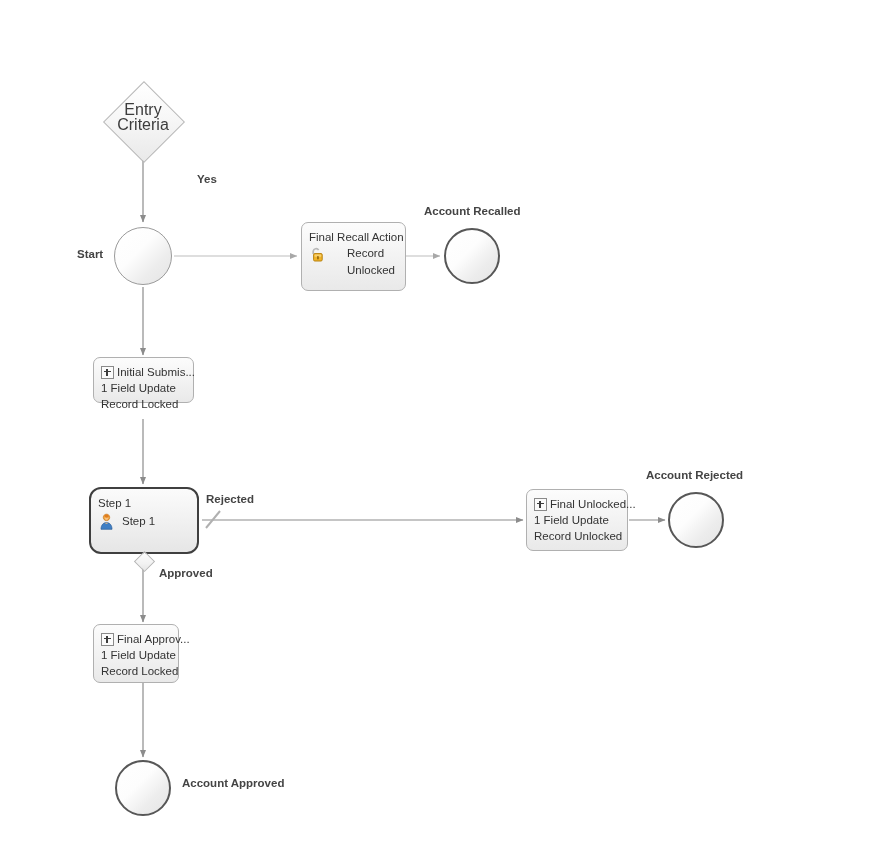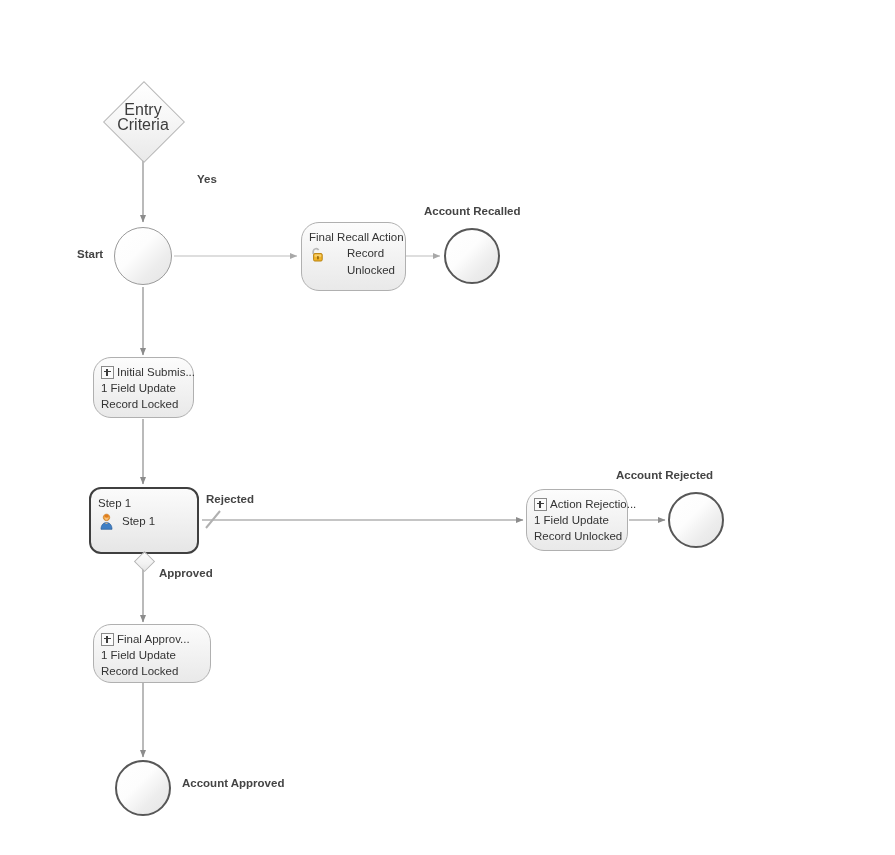--- a/index.html
+++ b/index.html
@@ -64,21 +64,21 @@
   }
   .circle-end {
     width: 56px; height: 56px;
     border: 2px solid #575757;
   }
 
   
   .box {
     background: linear-gradient(180deg, #fcfcfc 0%, #f4f4f4 42%, #e9e9e9 100%);
     border: 1px solid #b0b0b0;
-    border-radius: 18px;
+    border-radius: 7px;
     box-sizing: border-box;
     padding: 6px 7px 6px 7px;
     font-size: 11.5px;
     color: #333333;
     line-height: 16px;
   }
   .box.selected {
     border: 2.5px solid #3f3f3f;
     border-radius: 12px;
     background: linear-gradient(180deg, #fbfbfb 0%, #f2f2f2 45%, #e6e6e6 100%);
@@ -200,21 +200,21 @@
       <div class="txt">
         <div>Record</div>
         <div>Unlocked</div>
       </div>
     </div>
   </div>
 
   <div class="label-bold" style="left:424px; top:205px;">Account Recalled</div>
   <div class="node circle circle-end" style="left:444px; top:228px;"></div>
 
-  <div class="node box" style="left:93px; top:357px; width:101px; height:61px;">
+  <div class="node box" style="left:93px; top:357px; width:101px; height:46px;">
     <div class="box-title">
       <span class="plus-icon"></span>
       <span>Initial Submis...</span>
     </div>
     <div class="box-body">
       <div>1 Field Update</div>
       <div>Record Locked</div>
     </div>
   </div>
 
@@ -240,32 +240,32 @@
   </div>
 
   <div class="label-bold" style="left:206px; top:493px;">Rejected</div>
 
   <div class="mini-diamond" style="left:137px; top:554px;"></div>
   <div class="label-bold" style="left:159px; top:567px;">Approved</div>
 
   <div class="node box" style="left:526px; top:489px; width:102px; height:62px;">
     <div class="box-title">
       <span class="plus-icon"></span>
-      <span>Action Rejectio...</span>
+      <span>Final Unlocked...</span>
     </div>
     <div class="box-body">
       <div>1 Field Update</div>
       <div>Record Unlocked</div>
     </div>
   </div>
 
-  <div class="label-bold" style="left:616px; top:469px;">Account Rejected</div>
+  <div class="label-bold" style="left:646px; top:469px;">Account Rejected</div>
   <div class="node circle circle-end" style="left:668px; top:492px;"></div>
 
-  <div class="node box" style="left:93px; top:624px; width:118px; height:59px;">
+  <div class="node box" style="left:93px; top:624px; width:86px; height:59px;">
     <div class="box-title">
       <span class="plus-icon"></span>
       <span>Final Approv...</span>
     </div>
     <div class="box-body">
       <div>1 Field Update</div>
       <div>Record Locked</div>
     </div>
   </div>
 

